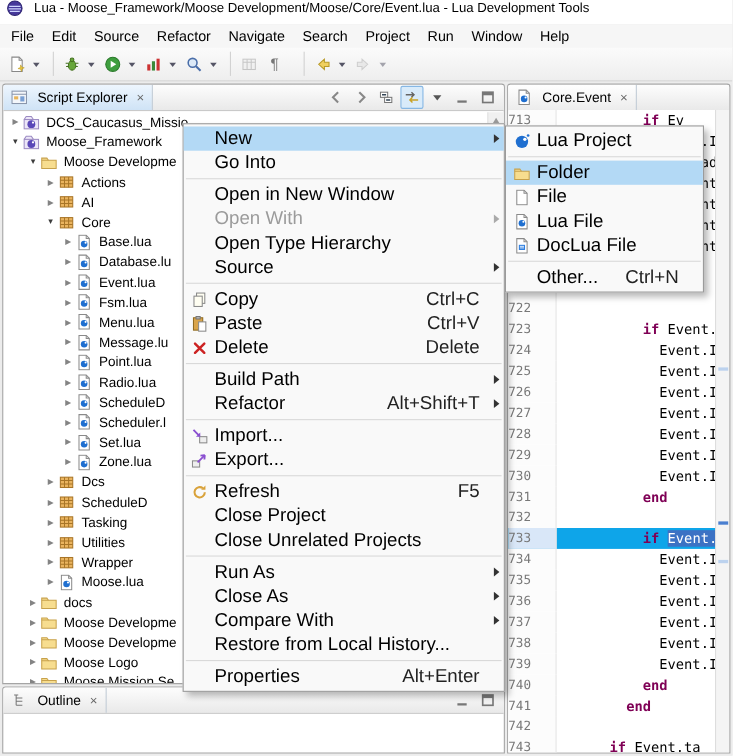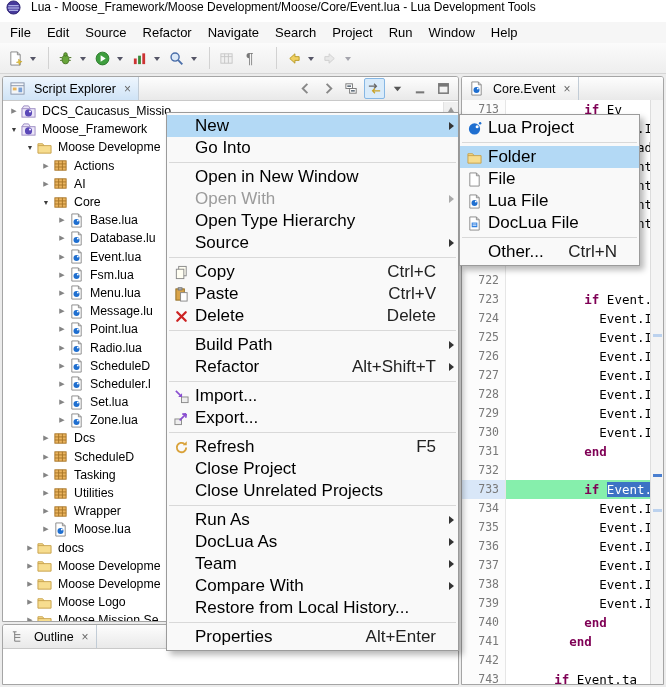--- a/index.html
+++ b/index.html
@@ -39,26 +39,26 @@
   .ic{flex:0 0 15px;margin-right:4px}
   .tlabel{padding:0 2px}
   .vscroll{position:absolute;right:0;top:25px;width:15px;bottom:0;background:#f0f0f0;border-left:1px solid #e2e2e2}
   .sarrow{position:absolute;left:4px;width:0;height:0;border-left:3.5px solid transparent;border-right:3.5px solid transparent}
   .sarrow.up{top:5px;border-bottom:5px solid #9a9a9a}
   .sarrow.down{bottom:5px;border-top:5px solid #9a9a9a}
   .vthumb{position:absolute;left:1px;width:12px;background:#cdcdcd}
 
   .code{position:absolute;left:0;top:23px;right:13px;bottom:0;background:#fff;font-family:"DejaVu Sans Mono","Liberation Mono",monospace;font-size:12.5px;overflow:hidden}
   .code-line{display:flex;height:19px;line-height:19px;white-space:pre}
-  .line-num{flex:0 0 44px;text-align:right;padding-right:6px;color:#787878;background:#fcfcfc;border-right:1px solid #e6e6e6;font-size:11.5px}
+  .line-num{flex:0 0 44px;padding-right:6px;color:#787878;background:#fcfcfc;border-right:1px solid #e6e6e6;font-size:11.5px}
   .line-code{padding-left:3px}
   .seg-p{color:#000}
   .seg-k{color:#7f0055;font-weight:bold}
   .seg-s{background:#3c72c4;color:#fff}
-  .code-line.current{background:#86efac}
+  .code-line.current{background:#0ea5e9}
   .code-line.current .line-num{background:#d9e7f8}
   .oruler{position:absolute;right:0;top:23px;width:13px;bottom:0;background:#f4f4f4;border-left:1px solid #ddd}
   .omark{position:absolute;left:2px;width:9px;height:3px}
 
   .ctx{position:absolute;background:#f9f9f9;border:1px solid #9b9b9b;box-shadow:4px 4px 6px rgba(0,0,0,.28);padding:2px 0;z-index:40;font-size:17px}
   .ctxmain{left:166px;top:112px;width:293px}
   .sub{left:459px;top:114px;width:181px;z-index:50}
   .mitem{display:flex;align-items:center;height:22px;padding:0 4px 0 2px}
   .mitem.hl{background:#b3d9f5}
   .mitem.disabled .mlabel{color:#9b9b9b}
@@ -797,29 +797,21 @@
       <div class="mitem">
         <span class="mico"></span>
         <span class="mlabel">Run As</span>
         <span class="mshort"></span>
         <span class="marrow">
           <span class="tri"></span>
         </span>
       </div>
       <div class="mitem">
         <span class="mico"></span>
-        <span class="mlabel">DocLua As</span>
-        <span class="mshort"></span>
-        <span class="marrow">
-          <span class="tri"></span>
-        </span>
-      </div>
-      <div class="mitem">
-        <span class="mico"></span>
-        <span class="mlabel">Team</span>
+        <span class="mlabel">Close As</span>
         <span class="mshort"></span>
         <span class="marrow">
           <span class="tri"></span>
         </span>
       </div>
       <div class="mitem">
         <span class="mico"></span>
         <span class="mlabel">Compare With</span>
         <span class="mshort"></span>
         <span class="marrow">

